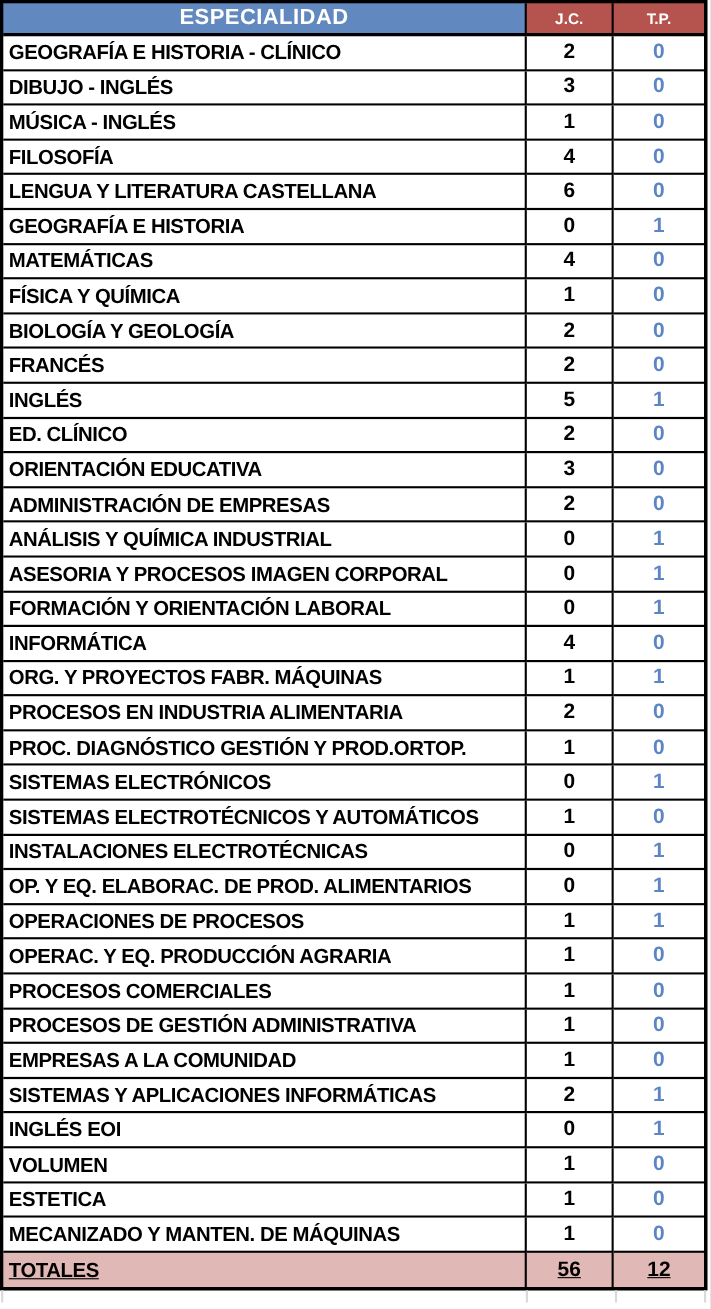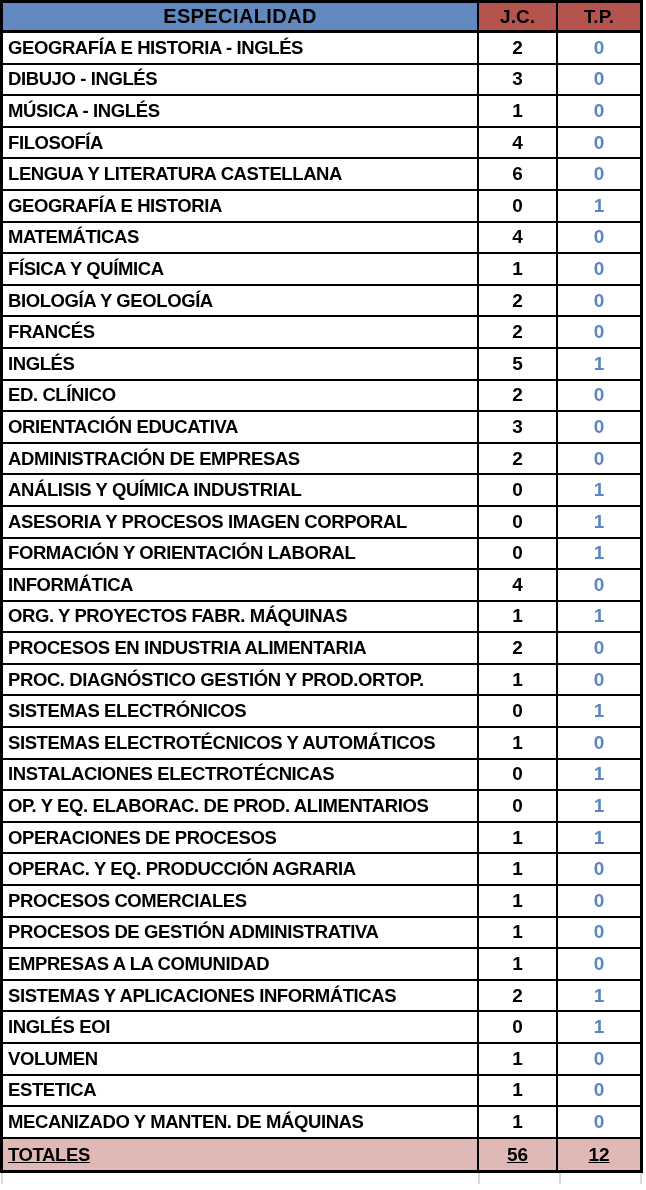--- a/index.html
+++ b/index.html
@@ -51,32 +51,32 @@
     justify-content: flex-start;
     padding-left: 5px;
     font-size: 18.5px;
     letter-spacing: -0.4px;
   }
   .num {
     justify-content: center;
     font-size: 19px;
   }
   .head {
-    color: #000000;
+    color: #ffffff;
     justify-content: center;
     border-bottom-width: 3px;
   }
   .head.blue {
     background: var(--header-blue, #6189BF);
     font-size: 20px;
     letter-spacing: 0.4px;
   }
   .head.red {
     background: var(--header-red, #B5534F);
-    font-size: 19px;
+    font-size: 14px;
   }
   .tp { color: var(--tp-blue, #5B85C5); }
   .total {
     background: var(--totals-pink, #E0B8B6);
     border-bottom-width: 0;
     text-decoration: underline;
   }
   .stub {
     position: absolute;
     width: 2px;
@@ -88,21 +88,21 @@
 <body>
 
 <div class="sheet">
 
   <div class="table-wrap">
     <div class="grid">
       <div class="cell head blue cr">ESPECIALIDAD</div>
       <div class="cell head red cr num">J.C.</div>
       <div class="cell head red num">T.P.</div>
 
-      <div class="cell label cr">GEOGRAFÍA E HISTORIA - INGLÉS</div>
+      <div class="cell label cr">GEOGRAFÍA E HISTORIA - CLÍNICO</div>
         <div class="cell num cr">2</div>
         <div class="cell num tp">0</div>
         <div class="cell label cr">DIBUJO - INGLÉS</div>
         <div class="cell num cr">3</div>
         <div class="cell num tp">0</div>
         <div class="cell label cr">MÚSICA - INGLÉS</div>
         <div class="cell num cr">1</div>
         <div class="cell num tp">0</div>
         <div class="cell label cr">FILOSOFÍA</div>
         <div class="cell num cr">4</div>

